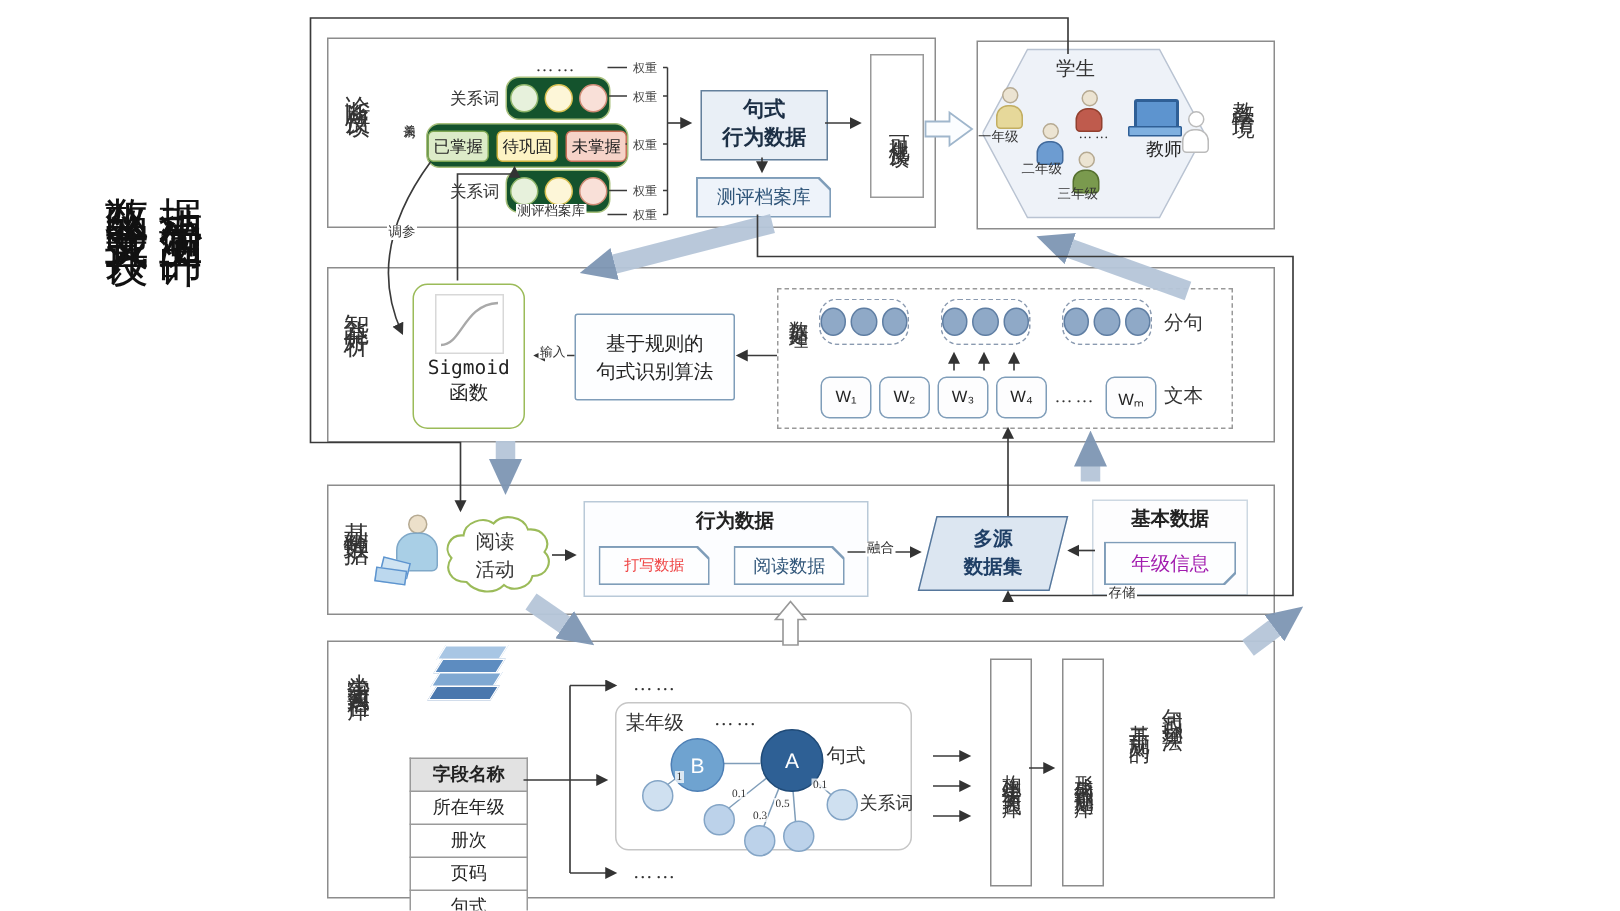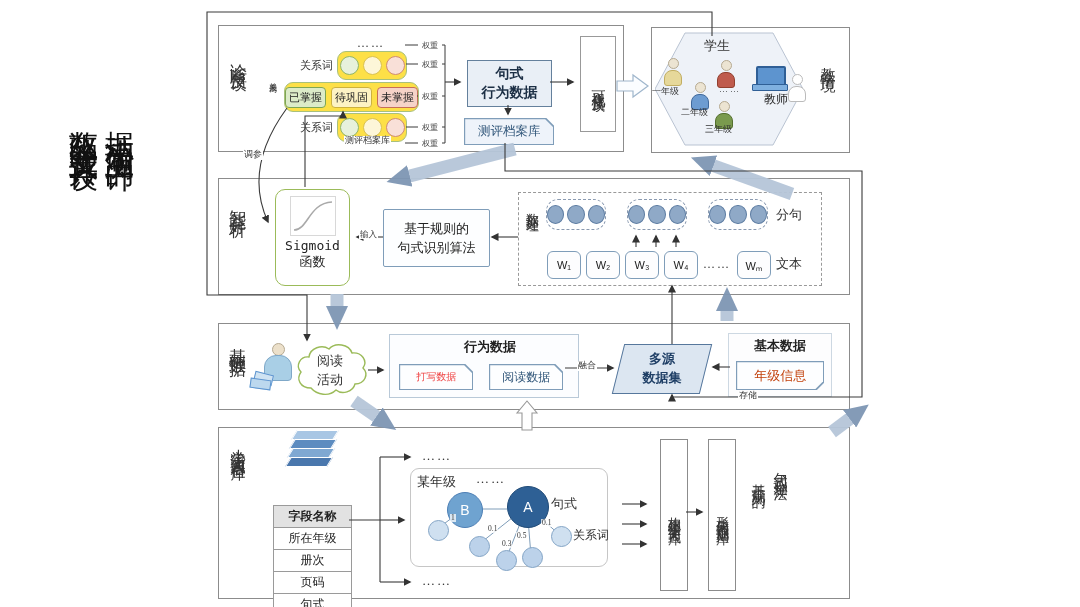--- a/index.html
+++ b/index.html
@@ -5,21 +5,21 @@
   html,body{margin:0;padding:0;}
   body{width:1080px;height:607px;position:relative;background:#fff;overflow:hidden;
        font-family:"Liberation Serif","DejaVu Serif",serif;color:#222;}
   .abs{position:absolute;}
   .panel{position:absolute;border:1.2px solid #8c8c8c;background:#fff;}
   .vtext{writing-mode:vertical-lr;text-orientation:upright;}
   .plabel{position:absolute;writing-mode:vertical-lr;text-orientation:upright;
           font-size:17px;letter-spacing:4px;color:#333;}
   .ctr{display:flex;align-items:center;justify-content:center;text-align:center;}
   .bluebox{border:1.3px solid #7f9db9;background:#fdfeff;border-radius:2px;}
-  .crow{position:absolute;border:1.2px solid #a8c07c;border-radius:9px;background:#fde047;
+  .crow{position:absolute;border:1.2px solid #a8c07c;border-radius:9px;background:#14532d;
         display:flex;align-items:center;justify-content:center;gap:4px;}
   .circ{width:17px;height:17px;border-radius:50%;}
   .c-green{background:#e7f1dc;border:1px solid #8fb56a;}
   .c-yellow{background:#fdf6d8;border:1px solid #d9c152;}
   .c-pink{background:#f9e0d8;border:1px solid #cf8b75;}
   .mtag{position:absolute;width:40px;height:19px;font-size:11px;display:flex;align-items:center;
         justify-content:center;border-radius:4px;}
   .wlabel{position:absolute;width:22px;font-size:8px;color:#444;text-align:center;z-index:6;}
   .tag{position:absolute;background:#7f9db9;padding:1.2px;display:flex;z-index:3;}
   .tag>span{flex:1;display:flex;align-items:center;justify-content:center;background:#fdfeff;}
@@ -87,21 +87,21 @@
 </div>
 <div class="abs dots ctr" style="left:337px;top:134px;width:68px;font-size:12px;">……</div>
 
 <div class="wlabel" style="left:419px;top:40px;">权重</div>
 <div class="wlabel" style="left:419px;top:59px;">权重</div>
 <div class="wlabel" style="left:419px;top:91px;">权重</div>
 <div class="wlabel" style="left:419px;top:122px;">权重</div>
 <div class="wlabel" style="left:419px;top:138px;">权重</div>
 
 <div class="smalllabel" style="left:344px;top:136px;">测评档案库</div>
-<div class="smalllabel" style="left:243px;top:150px;">调参</div>
+<div class="smalllabel" style="left:258px;top:150px;">调参</div>
 
 <div class="abs ctr" style="left:467px;top:60px;width:83px;height:45px;background:#e9eff6;border:1.4px solid #64809c;
             flex-direction:column;font-size:14px;font-weight:600;color:#1c2f45;line-height:1.3;">
   <span>句式</span>
   <span>行为数据</span>
 </div>
 
 <div class="tag clip-tr" style="left:464px;top:118px;width:88px;height:25px;">
   <span style="font-size:12.5px;color:#2e5478;background:#eef3fa;">测评档案库</span>
 </div>
@@ -233,21 +233,21 @@
               font-weight:600;color:#1f3f66;line-height:1.45;">
     <span>多源</span>
     <span>数据集</span>
   </div>
 </div>
 
 <div class="abs" style="left:728px;top:333px;width:102px;height:62px;border:1.1px solid #cdd8e2;background:#fdfdfe;z-index:2;">
   <div class="ctr" style="width:100%;height:24px;font-size:13px;font-weight:600;color:#222;">基本数据</div>
 </div>
 <div class="tag clip-br" style="left:736px;top:361px;width:86px;height:27px;">
-  <span style="font-size:13px;color:#c2410c;">年级信息</span>
+  <span style="font-size:13px;color:#a21caf;">年级信息</span>
 </div>
 
 <div class="smalllabel" style="left:738px;top:391px;">存储</div>
 
 <div class="panel" style="left:218px;top:427px;width:630px;height:170px;"></div>
 <div class="abs vtext" style="left:228px;top:437px;font-size:15px;letter-spacing:2px;color:#333;">小学语文句式语料库</div>
 
 <div class="abs" style="left:286px;top:429px;width:54px;height:40px;z-index:2;">
   <div class="abs" style="left:8px;top:1px;width:40px;height:8px;background:#a8c6e4;border:1px solid #fff;transform:skewX(-32deg);"></div>
   <div class="abs" style="left:6px;top:10px;width:40px;height:8px;background:#5d8cc0;border:1px solid #fff;transform:skewX(-32deg);"></div>

